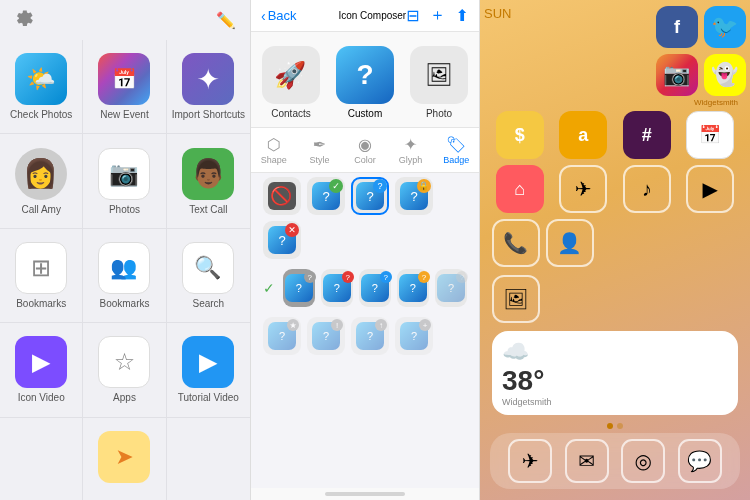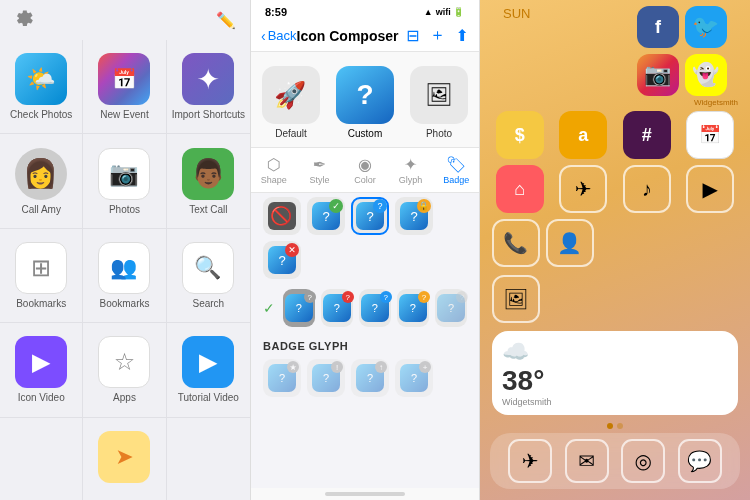--- a/index.html
+++ b/index.html
@@ -108,23 +108,23 @@
     }
     .nav-back {
       display: flex;
       align-items: center;
       color: #007aff;
       font-size: 13px;
       cursor: pointer;
     }
     .nav-title {
       flex: 1;
-      text-align: left;
-      font-size: 14px;
-      font-weight: 700;
+      text-align: right;
+      font-size: 10px;
+      font-weight: 400;
     }
     .nav-actions { display: flex; gap: 10px; align-items: center; color: #007aff; font-size: 16px; cursor: pointer; }
 
     .icon-preview-area {
       background: #f9f9f9;
       display: flex;
       justify-content: center;
       gap: 16px;
       padding: 14px 10px 8px;
       align-items: flex-end;
@@ -236,21 +236,21 @@
     #right-panel {
       width: 270px;
       height: 500px;
       background: linear-gradient(160deg, #f5c671 0%, #e8b055 40%, #d4a0a0 100%);
       display: flex;
       flex-direction: column;
       position: relative;
       overflow: hidden;
     }
     .right-status-bar {
-      padding: 6px 23px;
+      padding: 6px 4px;
       display: flex;
       justify-content: space-between;
       font-size: 11px;
       font-weight: 600;
       color: #c47a00;
     }
     .home-weekday { font-size: 13px; font-weight: 500; }
     .home-day { font-size: 52px; font-weight: 700; line-height: 1; }
 
     .home-grid {
@@ -418,45 +418,37 @@
 
     <div class="grid-cell" style="border-bottom:none;"></div>
     <div class="grid-cell" style="border-bottom:none;">
       <div class="grid-icon icon-empty" style="color:#e67e22; font-size:22px;">➤</div>
     </div>
     <div class="grid-cell" style="border-bottom:none; border-right:none;"></div>
   </div>
 </div>
 
 <div id="center-panel">
-  <div class="phone-status-bar">
-    <span>8:59</span>
-    <div class="status-icons">
-      <span>▲</span>
-      <span>wifi</span>
-      <span>🔋</span>
-    </div>
-  </div>
   <div class="nav-bar">
     <div class="nav-back">
       <span style="font-size:14px;">‹</span>
       <span style="margin-left:2px; font-size:13px;">Back</span>
     </div>
     <div class="nav-title">Icon Composer</div>
     <div class="nav-actions">
       <span>⊟</span>
       <span>＋</span>
       <span>⬆</span>
     </div>
   </div>
 
   <div class="icon-preview-area">
     <div class="preview-item">
       <div class="preview-icon default-style">🚀</div>
-      <span class="preview-label">Default</span>
+      <span class="preview-label">Contacts</span>
     </div>
     <div class="preview-item">
       <div class="preview-icon custom-style" style="font-size:28px; color:#fff; font-weight:700;">?</div>
       <span class="preview-label selected">Custom</span>
     </div>
     <div class="preview-item">
       <div class="preview-icon photo-style" style="font-size:22px;">🖼</div>
       <span class="preview-label">Photo</span>
     </div>
   </div>
@@ -530,21 +522,20 @@
         <div class="badge-icon-inner" style="font-size:11px;">?<span style="position:absolute;top:-3px;right:-3px;background:#2196f3;border-radius:50%;width:12px;height:12px;display:flex;align-items:center;justify-content:center;font-size:8px;color:#fff;">?</span></div>
       </div>
       <div class="badge-option">
         <div class="badge-icon-inner" style="font-size:11px;">?<span style="position:absolute;top:-3px;right:-3px;background:#f5a623;border-radius:50%;width:12px;height:12px;display:flex;align-items:center;justify-content:center;font-size:8px;color:#fff;">?</span></div>
       </div>
       <div class="badge-option">
         <div class="badge-icon-inner" style="font-size:11px; opacity:0.4;">?<span style="position:absolute;top:-3px;right:-3px;background:#9e9e9e;border-radius:50%;width:12px;height:12px;display:flex;align-items:center;justify-content:center;font-size:8px;color:#fff; opacity:0.4;">?</span></div>
       </div>
     </div>
 
-    <div class="section-title">BADGE GLYPH</div>
     <div class="badge-grid">
       <div class="badge-option" style="opacity:0.5;">
         <div class="badge-icon-inner" style="font-size:11px;">?<span style="position:absolute;top:-3px;right:-3px;background:#9e9e9e;border-radius:50%;width:12px;height:12px;display:flex;align-items:center;justify-content:center;font-size:8px;color:#fff;">★</span></div>
       </div>
       <div class="badge-option" style="opacity:0.5;">
         <div class="badge-icon-inner" style="font-size:11px;">?<span style="position:absolute;top:-3px;right:-3px;background:#9e9e9e;border-radius:50%;width:12px;height:12px;display:flex;align-items:center;justify-content:center;font-size:8px;color:#fff;">!</span></div>
       </div>
       <div class="badge-option" style="opacity:0.5;">
         <div class="badge-icon-inner" style="font-size:11px;">?<span style="position:absolute;top:-3px;right:-3px;background:#9e9e9e;border-radius:50%;width:12px;height:12px;display:flex;align-items:center;justify-content:center;font-size:8px;color:#fff;">↑</span></div>
       </div>

